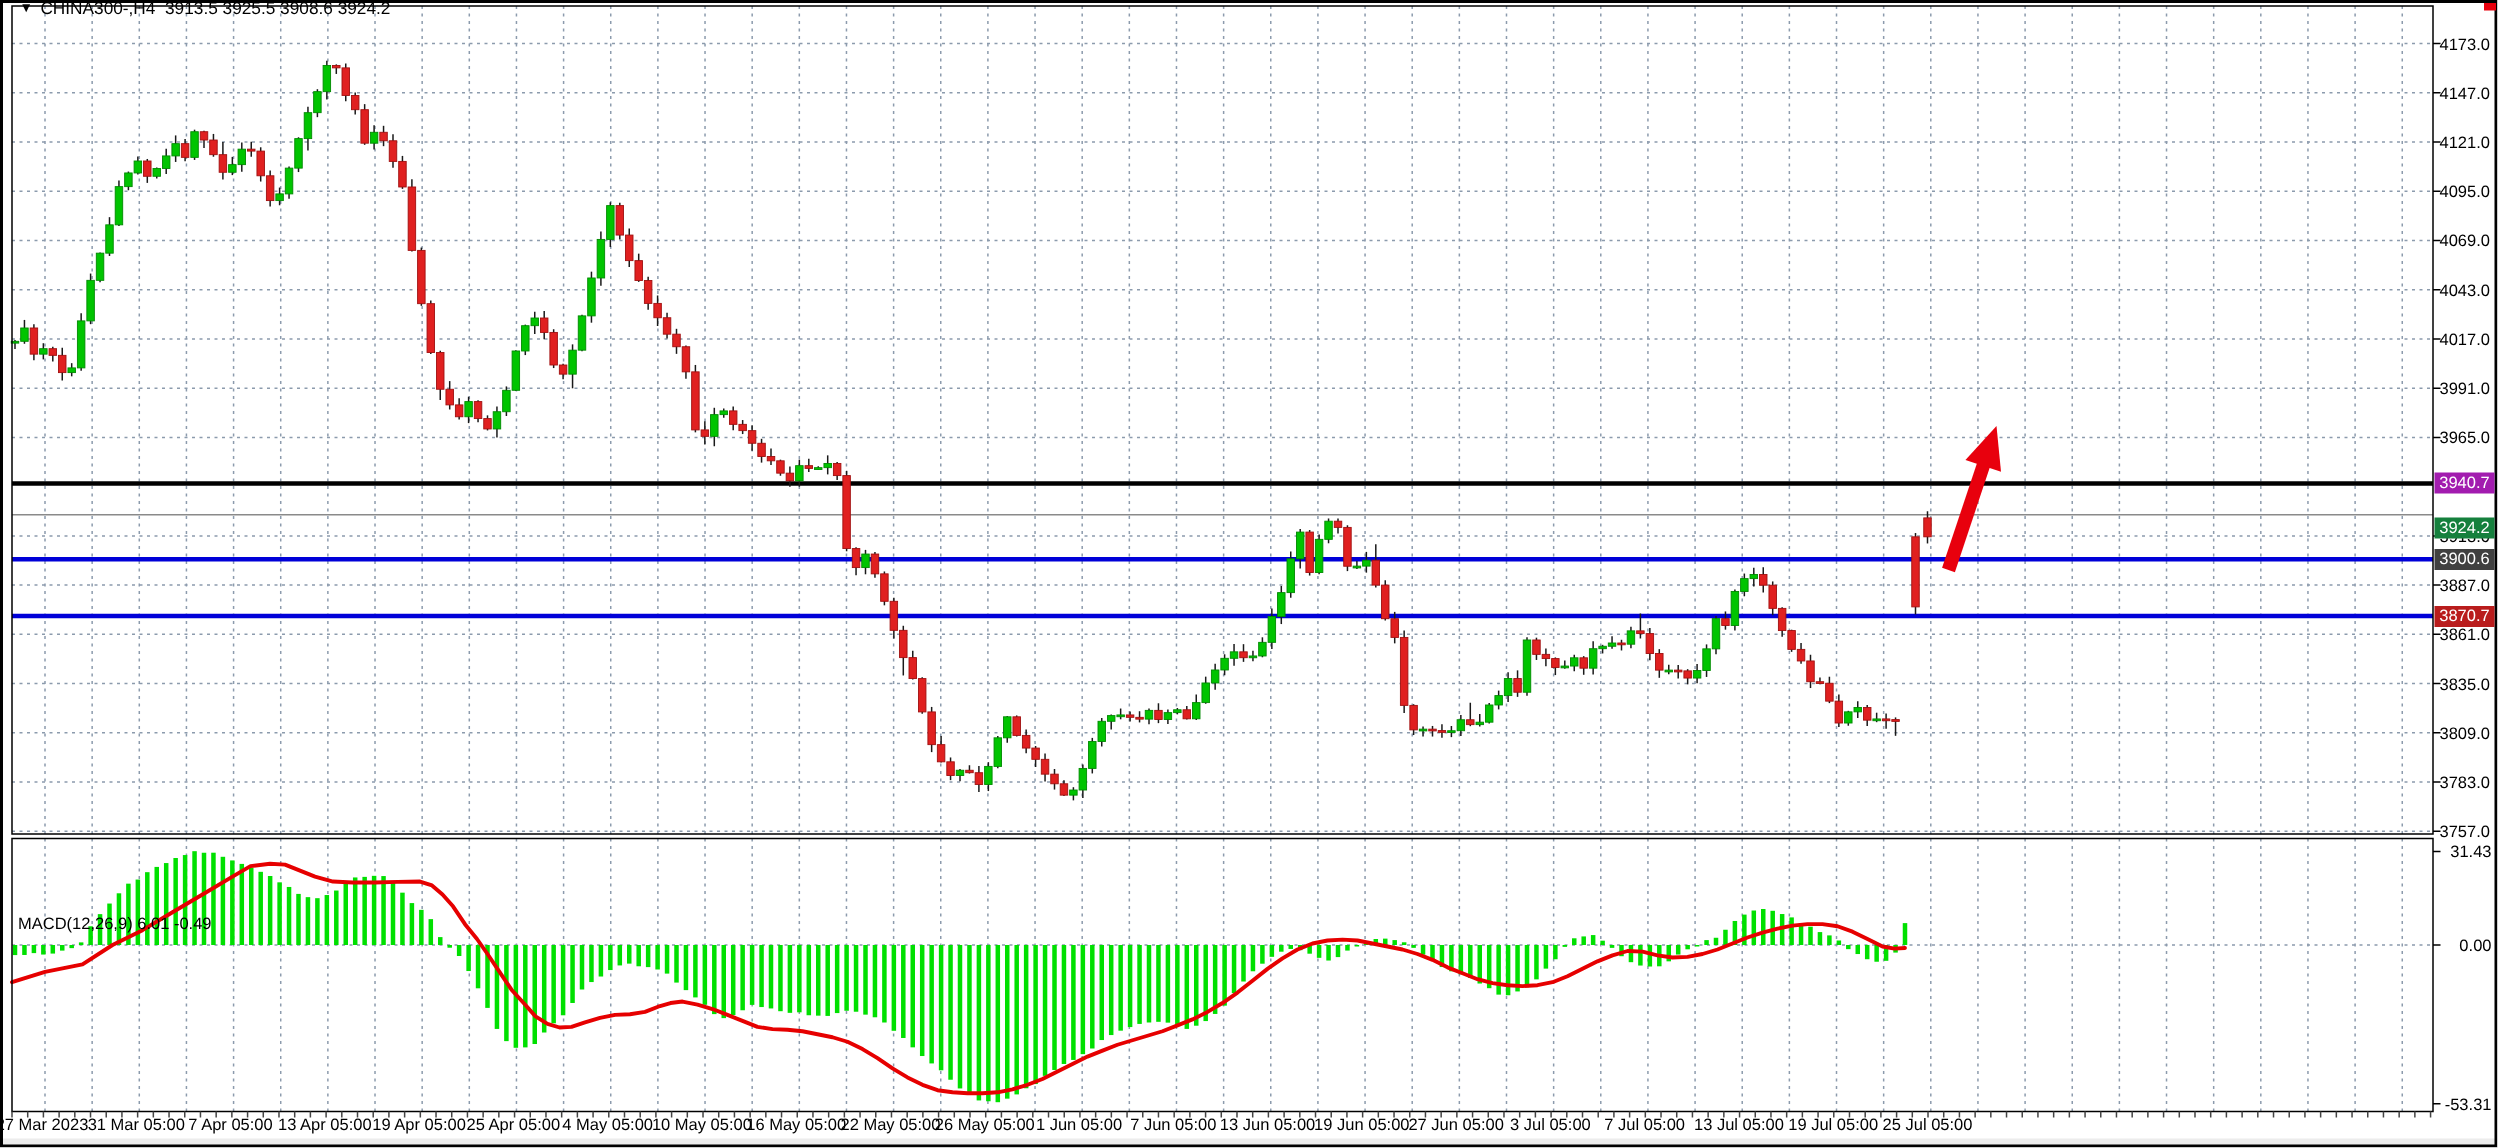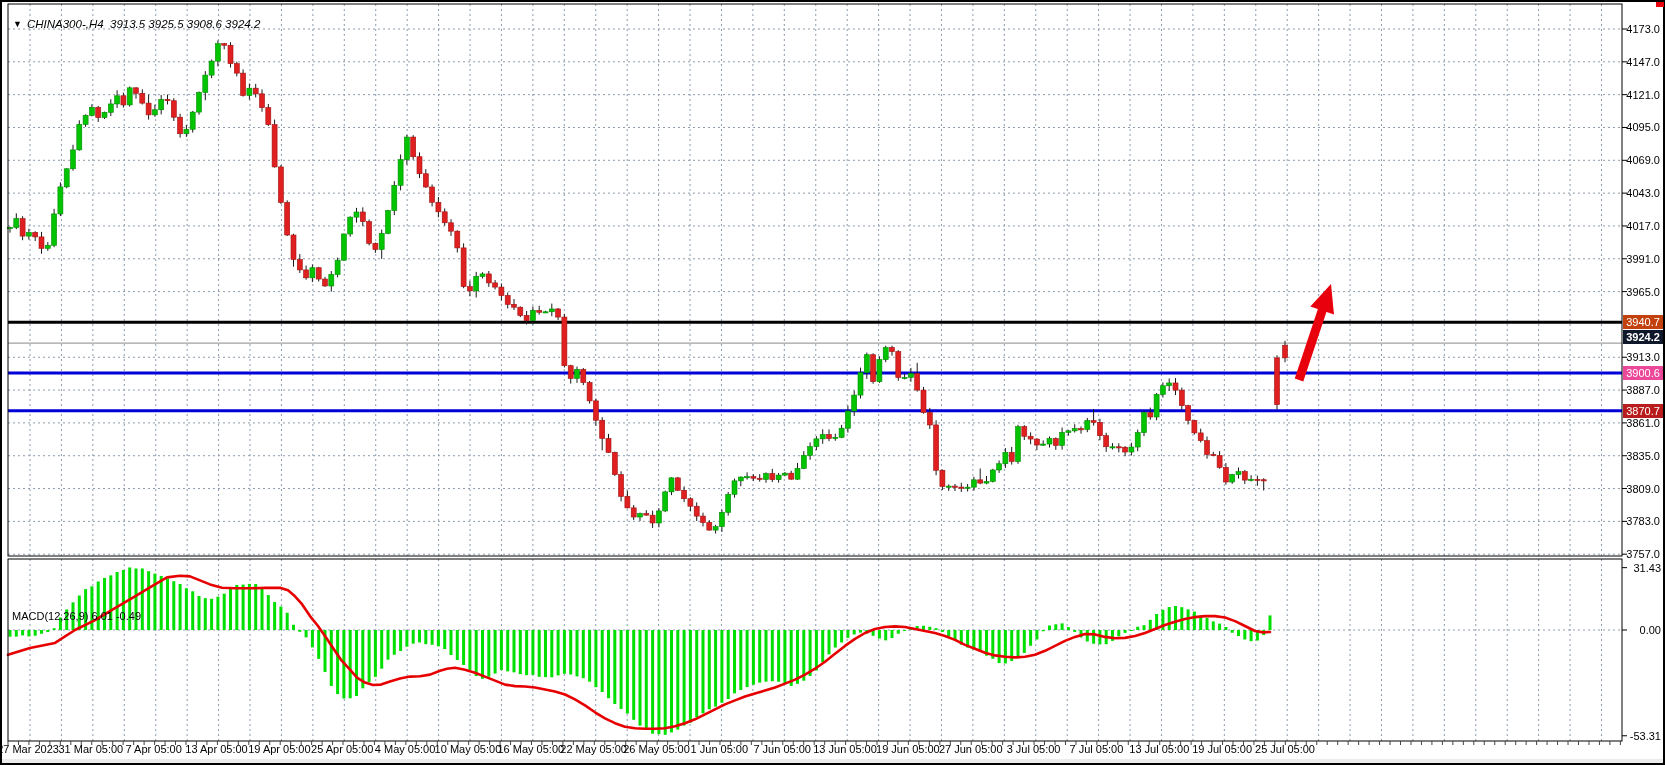--- a/index.html
+++ b/index.html
@@ -1,19 +1,19 @@
 <!DOCTYPE html>
 <html><head>
 <meta charset="utf-8">
 <style>
   html,body{margin:0;padding:0;background:#d8d8d8;}
   .window{position:relative;width:1665px;height:765px;background:#fff;overflow:hidden;
           font-family:"Liberation Sans",sans-serif;}
   .overlay-label{position:absolute;font-size:11.5px;color:#000;white-space:pre;z-index:5;}
-  #chart-title{left:13px;top:18px;font-style:italic;}
+  #chart-title{left:13px;top:0;}
   #chart-title .dd{font-size:9px;display:inline-block;margin-right:5px;position:relative;top:-1px;cursor:pointer;}
   #macd-label{left:12px;top:562px;font-size:11px;margin-top:48px;}
   .axis-badge{position:absolute;left:1623px;width:40px;height:14px;line-height:14px;
               text-align:center;font-size:11px;color:#fff;z-index:6;}
   svg{position:absolute;left:0;top:0;}
   svg text{font-family:"Liberation Sans",sans-serif;font-size:11px;fill:#000;}
 </style>
 </head>
 <body>
 
@@ -938,17 +938,17 @@
         <text x="1159.3" y="753" text-anchor="middle">13 Jul 05:00</text>
         <text x="1222.15" y="753" text-anchor="middle">19 Jul 05:00</text>
         <text x="1285" y="753" text-anchor="middle">25 Jul 05:00</text>
       </g>
     </svg>
 
   <div class="overlay-label" id="chart-title"><span class="dd">▼</span><span>CHINA300-,H4  3913.5 3925.5 3908.6 3924.2</span></div>
 
   <div class="overlay-label" id="macd-label">MACD(12,26,9) 6.01 -0.49</div>
 
-  <div class="axis-badge" style="top: 315.279px; background: #c2410c;">3940.7</div>
-  <div class="axis-badge" style="top: 330px; background: #0f172a; font-weight: bold;">3924.2</div>
-  <div class="axis-badge" style="top: 365.905px; background: #ec4899;">3900.6</div>
+  <div class="axis-badge" style="top: 315.279px; background: #a21caf;">3940.7</div>
+  <div class="axis-badge" style="top: 345px; background: #15803d;">3924.2</div>
+  <div class="axis-badge" style="top: 365.905px; background: #404040;">3900.6</div>
   <div class="axis-badge" style="top: 403.654px; background: #b91c1c;">3870.7</div>
 </div>
 
 </body></html>

